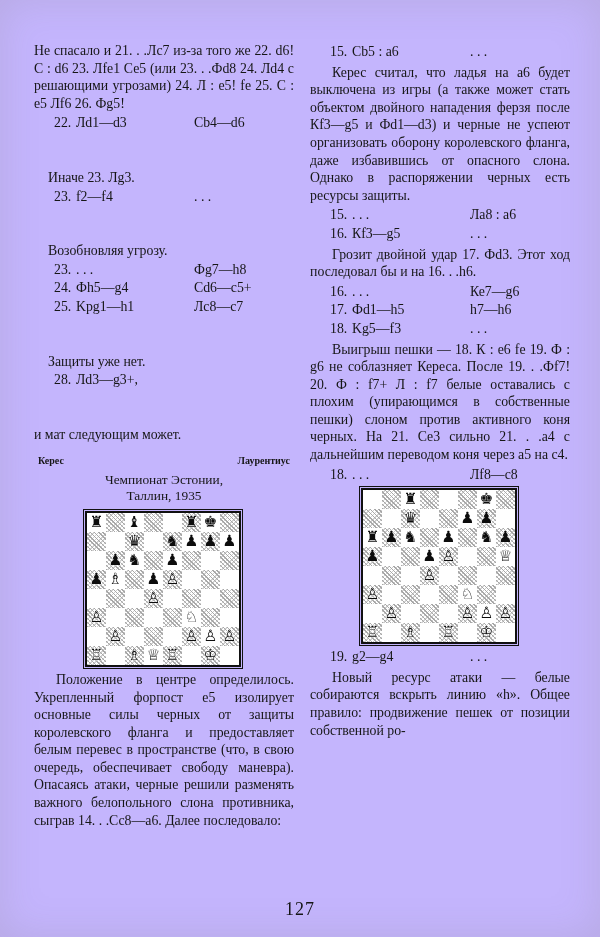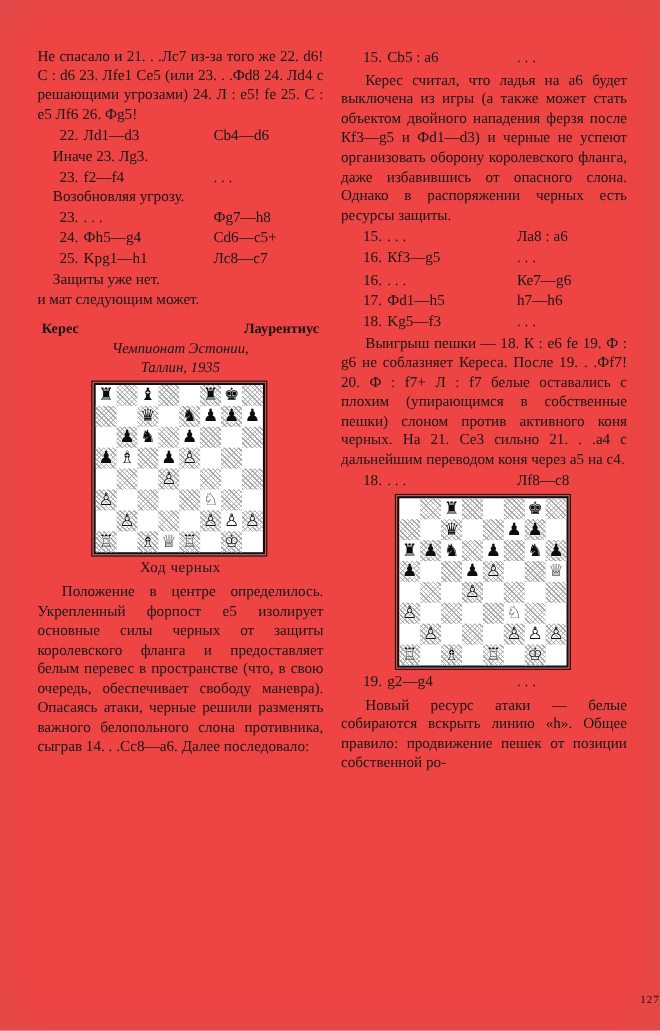--- a/index.html
+++ b/index.html
@@ -1,58 +1,58 @@
 <!DOCTYPE html>
 <html><head>
 <meta charset="utf-8">
 <style>
   html,body{margin:0;padding:0;background:#e9e7e2;}
   .page{
     position:relative;width:600px;height:937px;margin:0 auto;
-    background:#ef4444;color:#161616;overflow:hidden;
+    background:#c4b5fd;color:#161616;overflow:hidden;
     font-family:"Liberation Serif","DejaVu Serif",serif;
     font-size:13.8px;line-height:17.6px;
     box-shadow:inset 0 0 40px rgba(120,115,105,.18);
   }
   .columns{display:flex;gap:16px;padding:42px 30px 0 34px;}
   .col{width:268px;}
   .para{margin:0 0 2px 0;text-align:justify;text-indent:1.6em;}
   .para.noindent{text-indent:0;}
   .moves{margin:1px 0 2px 0;}
   .move-row{display:flex;line-height:18.6px;}
   .mv-no{width:42px;padding-left:20px;box-sizing:border-box;}
   .mv-w{width:118px;}
   .mv-b{flex:1;}
-  .note{padding-left:14px;line-height:18.6px;}
+  .note{padding-left:14px;line-height:18.6px;margin-top:36px;}
   .note.flush{padding-left:0;}
   .game-header{display:flex;justify-content:space-between;
-    font-weight:bold;font-size:13px;margin:8px 4px 2px 4px;}
+    font-weight:bold;font-size:10px;margin:8px 4px 2px 4px;}
   .event{text-align:center;line-height:16.5px;font-size:13.4px;}
-  .event-block{margin:2px 0 6px 0;font-style:italic;}
+  .event-block{margin:2px 0 6px 0;}
   .board-wrap{margin:4px auto 4px auto;width:158px;}
   .board{
     width:152px;border:2px solid #111;outline:1px solid #111;outline-offset:1px;
     background:#fff;display:grid;grid-template-columns:repeat(8,19px);
     grid-template-rows:repeat(8,19px);
   }
   .sq{width:19px;height:19px;display:flex;align-items:center;justify-content:center;}
   .sq.dark{
     background-image:
       repeating-linear-gradient(45deg,#a8a8a8 0,#a8a8a8 1px,transparent 1px,transparent 3px),
       repeating-linear-gradient(-45deg,#cfcfcf 0,#cfcfcf 1px,transparent 1px,transparent 3px);
   }
   .piece{
     font-family:"DejaVu Sans",sans-serif;font-size:15.5px;line-height:19px;
     color:#0c0c0c;
     text-shadow:0 0 1px #fff,0 0 2px #fff,0 0 2px #fff;
   }
   .caption{text-align:center;font-size:13.6px;margin-top:3px;letter-spacing:.5px;}
   .page-number{
-    position:absolute;bottom:18px;left:0;right:0;text-align:right;
-    font-size:10px;letter-spacing:1px;
+    position:absolute;bottom:18px;left:0;right:0;text-align:center;
+    font-size:18px;letter-spacing:1px;
   }
 </style>
 </head>
 <body>
 
 <div class="page">
   <div class="columns">
 
     <div class="col">
       <p class="para noindent">Не спасало и 21. . .Лс7 из-за того же 22. d6! С : d6 23. Лfе1 Се5 (или 23. . .Фd8 24. Лd4 с решающими угрозами) 24. Л : е5! fе 25. С : е5 Лf6 26. Фg5!</p>
@@ -79,20 +79,25 @@
           <span class="mv-no">24.</span>
           <span class="mv-w">Фh5—g4</span>
           <span class="mv-b">Cd6—c5+</span>
         </div>
         <div class="move-row">
           <span class="mv-no">25.</span>
           <span class="mv-w">Kpg1—h1</span>
           <span class="mv-b">Лс8—с7</span>
         </div>
         <div class="note">Защиты уже нет.</div>
+        <div class="move-row">
+          <span class="mv-no">28.</span>
+          <span class="mv-w">Лd3—g3+,</span>
+          <span class="mv-b"></span>
+        </div>
         <div class="note flush">и мат следующим может.</div>
       </div>
 
 
       <div class="game-header">
         <span>Керес</span>
         <span>Лаурентиус</span>
       </div>
       <div class="event-block">
         <div class="event">Чемпионат Эстонии,</div>
@@ -215,21 +220,20 @@
             </div>
             <div class="sq dark">
               <span class="piece">♖</span>
             </div>
             <div class="sq light"></div>
             <div class="sq dark">
               <span class="piece">♔</span>
             </div>
             <div class="sq light"></div>
           </div>
-        <div class="caption">Ход черных</div>
       </div>
 
       <p class="para">Положение в центре определилось. Укрепленный форпост е5 изолирует основные силы черных от защиты королевского фланга и предоставляет белым перевес в пространстве (что, в свою очередь, обеспечивает свободу маневра). Опасаясь атаки, черные решили разменять важного белопольного слона противника, сыграв 14. . .Сс8—а6. Далее последовало:</p>
     </div>
 
     <div class="col">
       <div class="moves">
         <div class="move-row">
           <span class="mv-no">15.</span>
           <span class="mv-w">Cb5 : а6</span>
@@ -243,20 +247,21 @@
           <span class="mv-no">15.</span>
           <span class="mv-w">. . .</span>
           <span class="mv-b">Ла8 : а6</span>
         </div>
         <div class="move-row">
           <span class="mv-no">16.</span>
           <span class="mv-w">Кf3—g5</span>
           <span class="mv-b">. . .</span>
         </div>
       </div>
+      <p class="para">Грозит двойной удар 17. Фd3. Этот ход последовал бы и на 16. . .h6.</p>
 
       <div class="moves">
         <div class="move-row">
           <span class="mv-no">16.</span>
           <span class="mv-w">. . .</span>
           <span class="mv-b">Ке7—g6</span>
         </div>
         <div class="move-row">
           <span class="mv-no">17.</span>
           <span class="mv-w">Фd1—h5</span>

